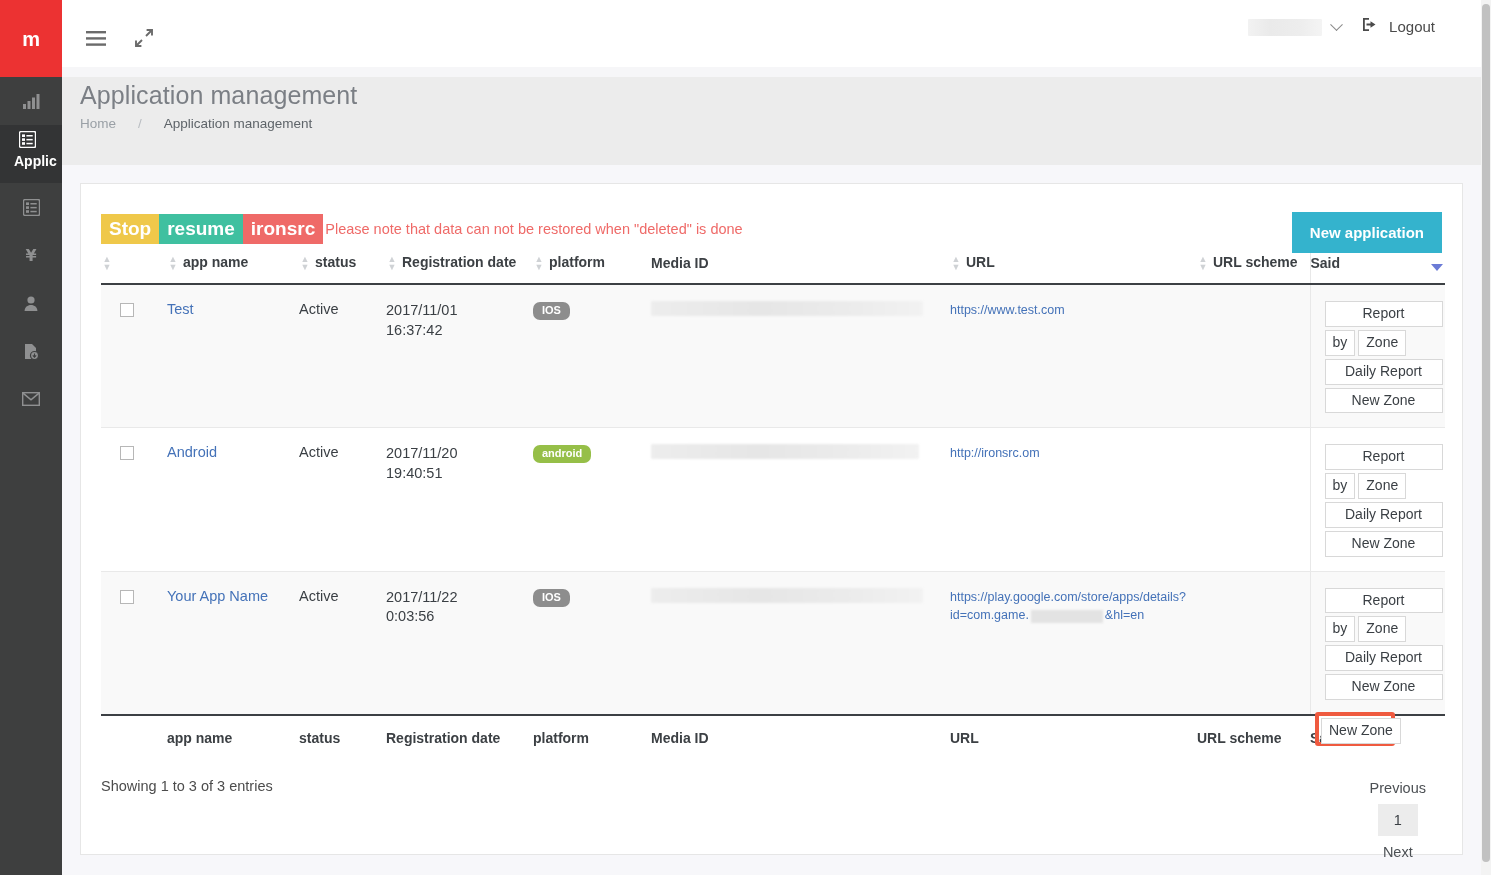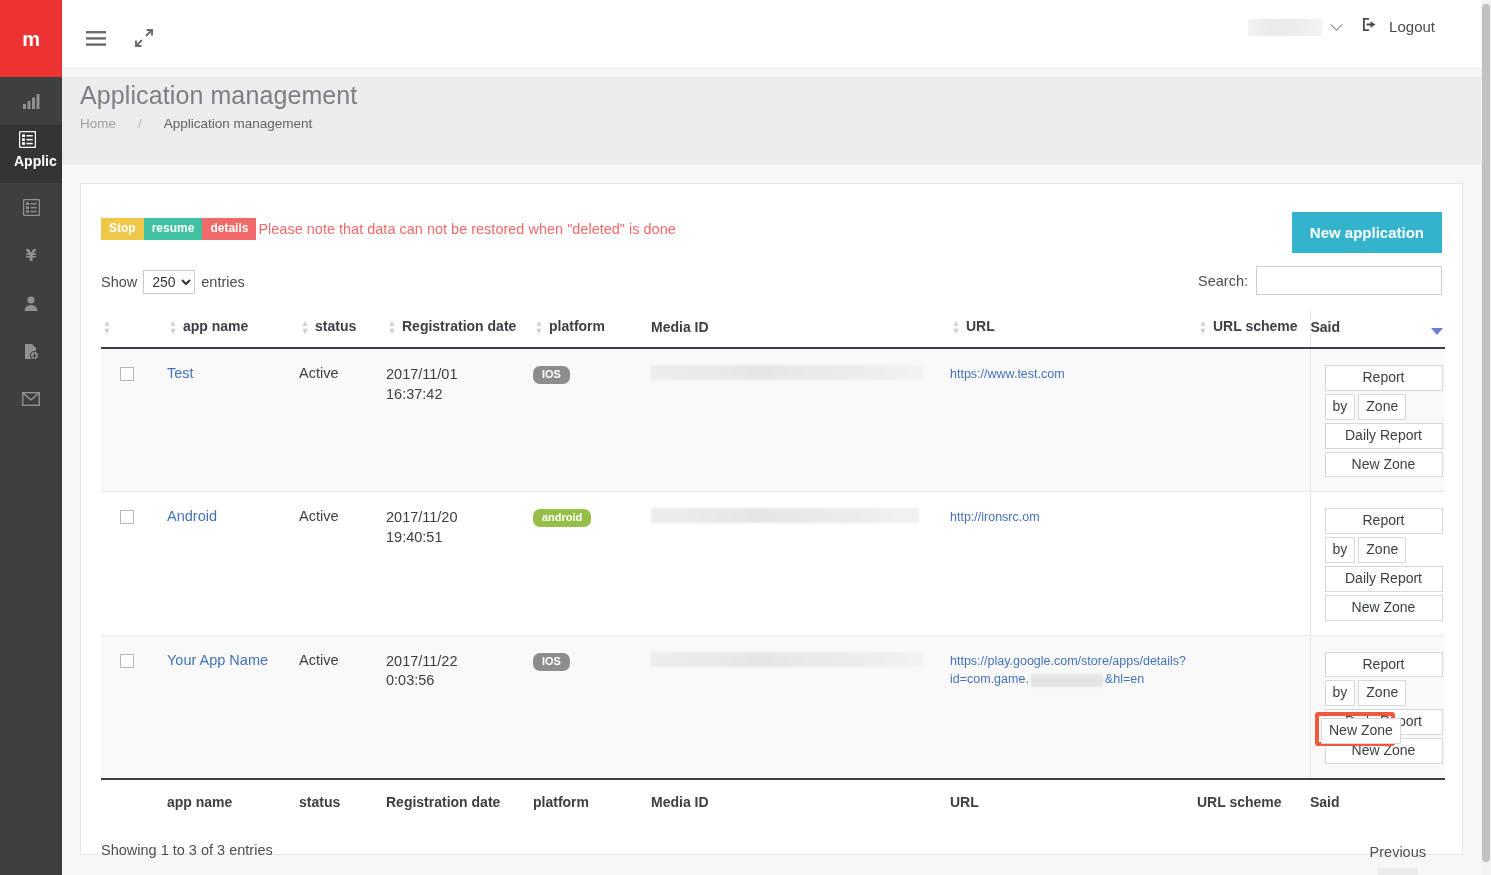--- a/index.html
+++ b/index.html
@@ -131,21 +131,21 @@
     position: relative;
   }
 
   
   #legend-row {
     display: flex; align-items: center; gap: 0;
     padding: 8px 0 0 0;
     height: 42px;
   }
   .legend-badge {
-    color: #fff; font-size: 12px; font-weight: 700;
+    color: #fff; font-size: 19px; font-weight: 700;
     padding: 4px 8px 5px 8px;
     line-height: 1.15;
     display: inline-block;
   }
   .legend-badge.stop   { background: #efc84a; }
   .legend-badge.resume { background: #3fc0a0; }
   .legend-badge.delete { background: #ef6a68; }
   #legend-note {
     color: #ef6a68; font-size: 14.5px;
     margin-left: 2px;
@@ -511,39 +511,26 @@
       <span class="crumb-current">Application management</span>
     </div>
   </div>
 
   <main id="content">
     <section id="panel">
 
       <div id="legend-row">
         <span class="legend-badge stop">Stop</span>
         <span class="legend-badge resume">resume</span>
-        <span class="legend-badge delete">details</span>
+        <span class="legend-badge delete">ironsrc</span>
         <span id="legend-note">Please note that data can not be restored when "deleted" is done</span>
       </div>
 
       <button id="new-application-button">New application</button>
 
-      <div id="controls-row">
-        <div id="length-control">
-          <span>Show</span>
-          <select id="entries-select">
-            <option>250</option>
-          </select>
-          <span>entries</span>
-        </div>
-        <div id="search-control">
-          <label>Search:</label>
-          <input id="search-input" type="text" placeholder="" style="">
-        </div>
-      </div>
 
       <table id="apps-table">
         <thead>
           <tr>
             <th class="col-check">
               <span class="sort-arrows"><i>▲</i><i>▼</i></span>
             </th>
             <th class="col-app">
               <span class="sort-arrows"><i>▲</i><i>▼</i></span><span>app name</span>
             </th>

